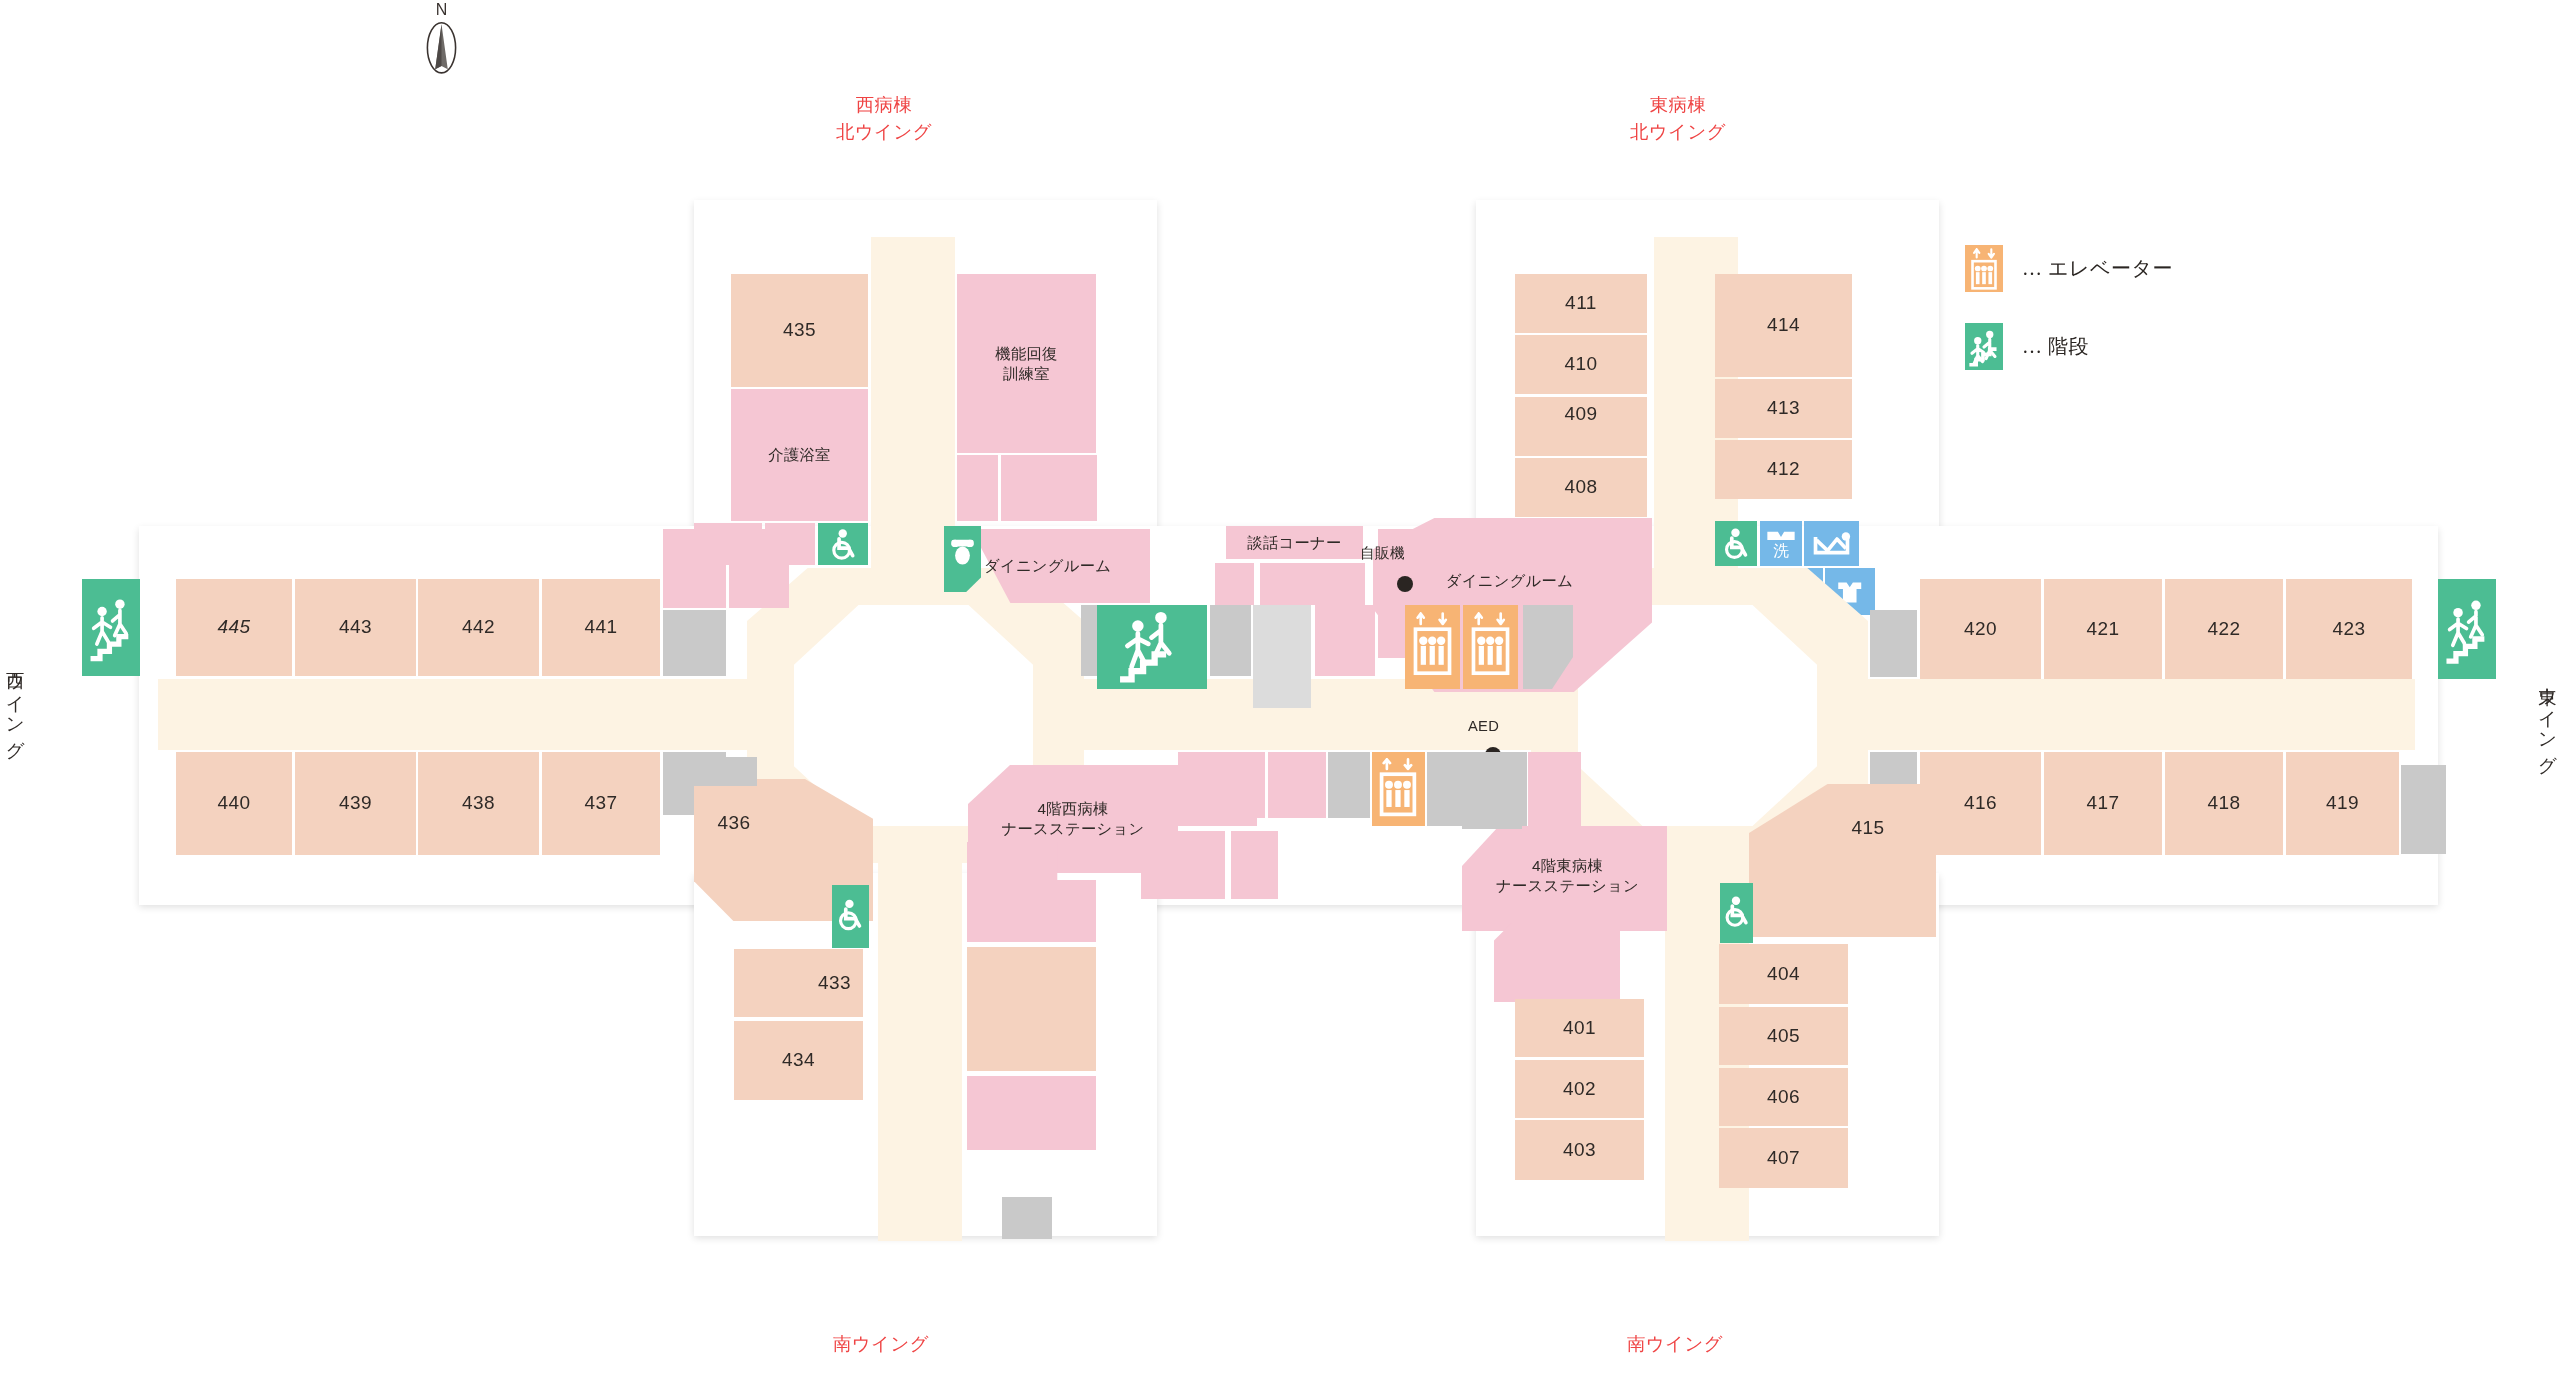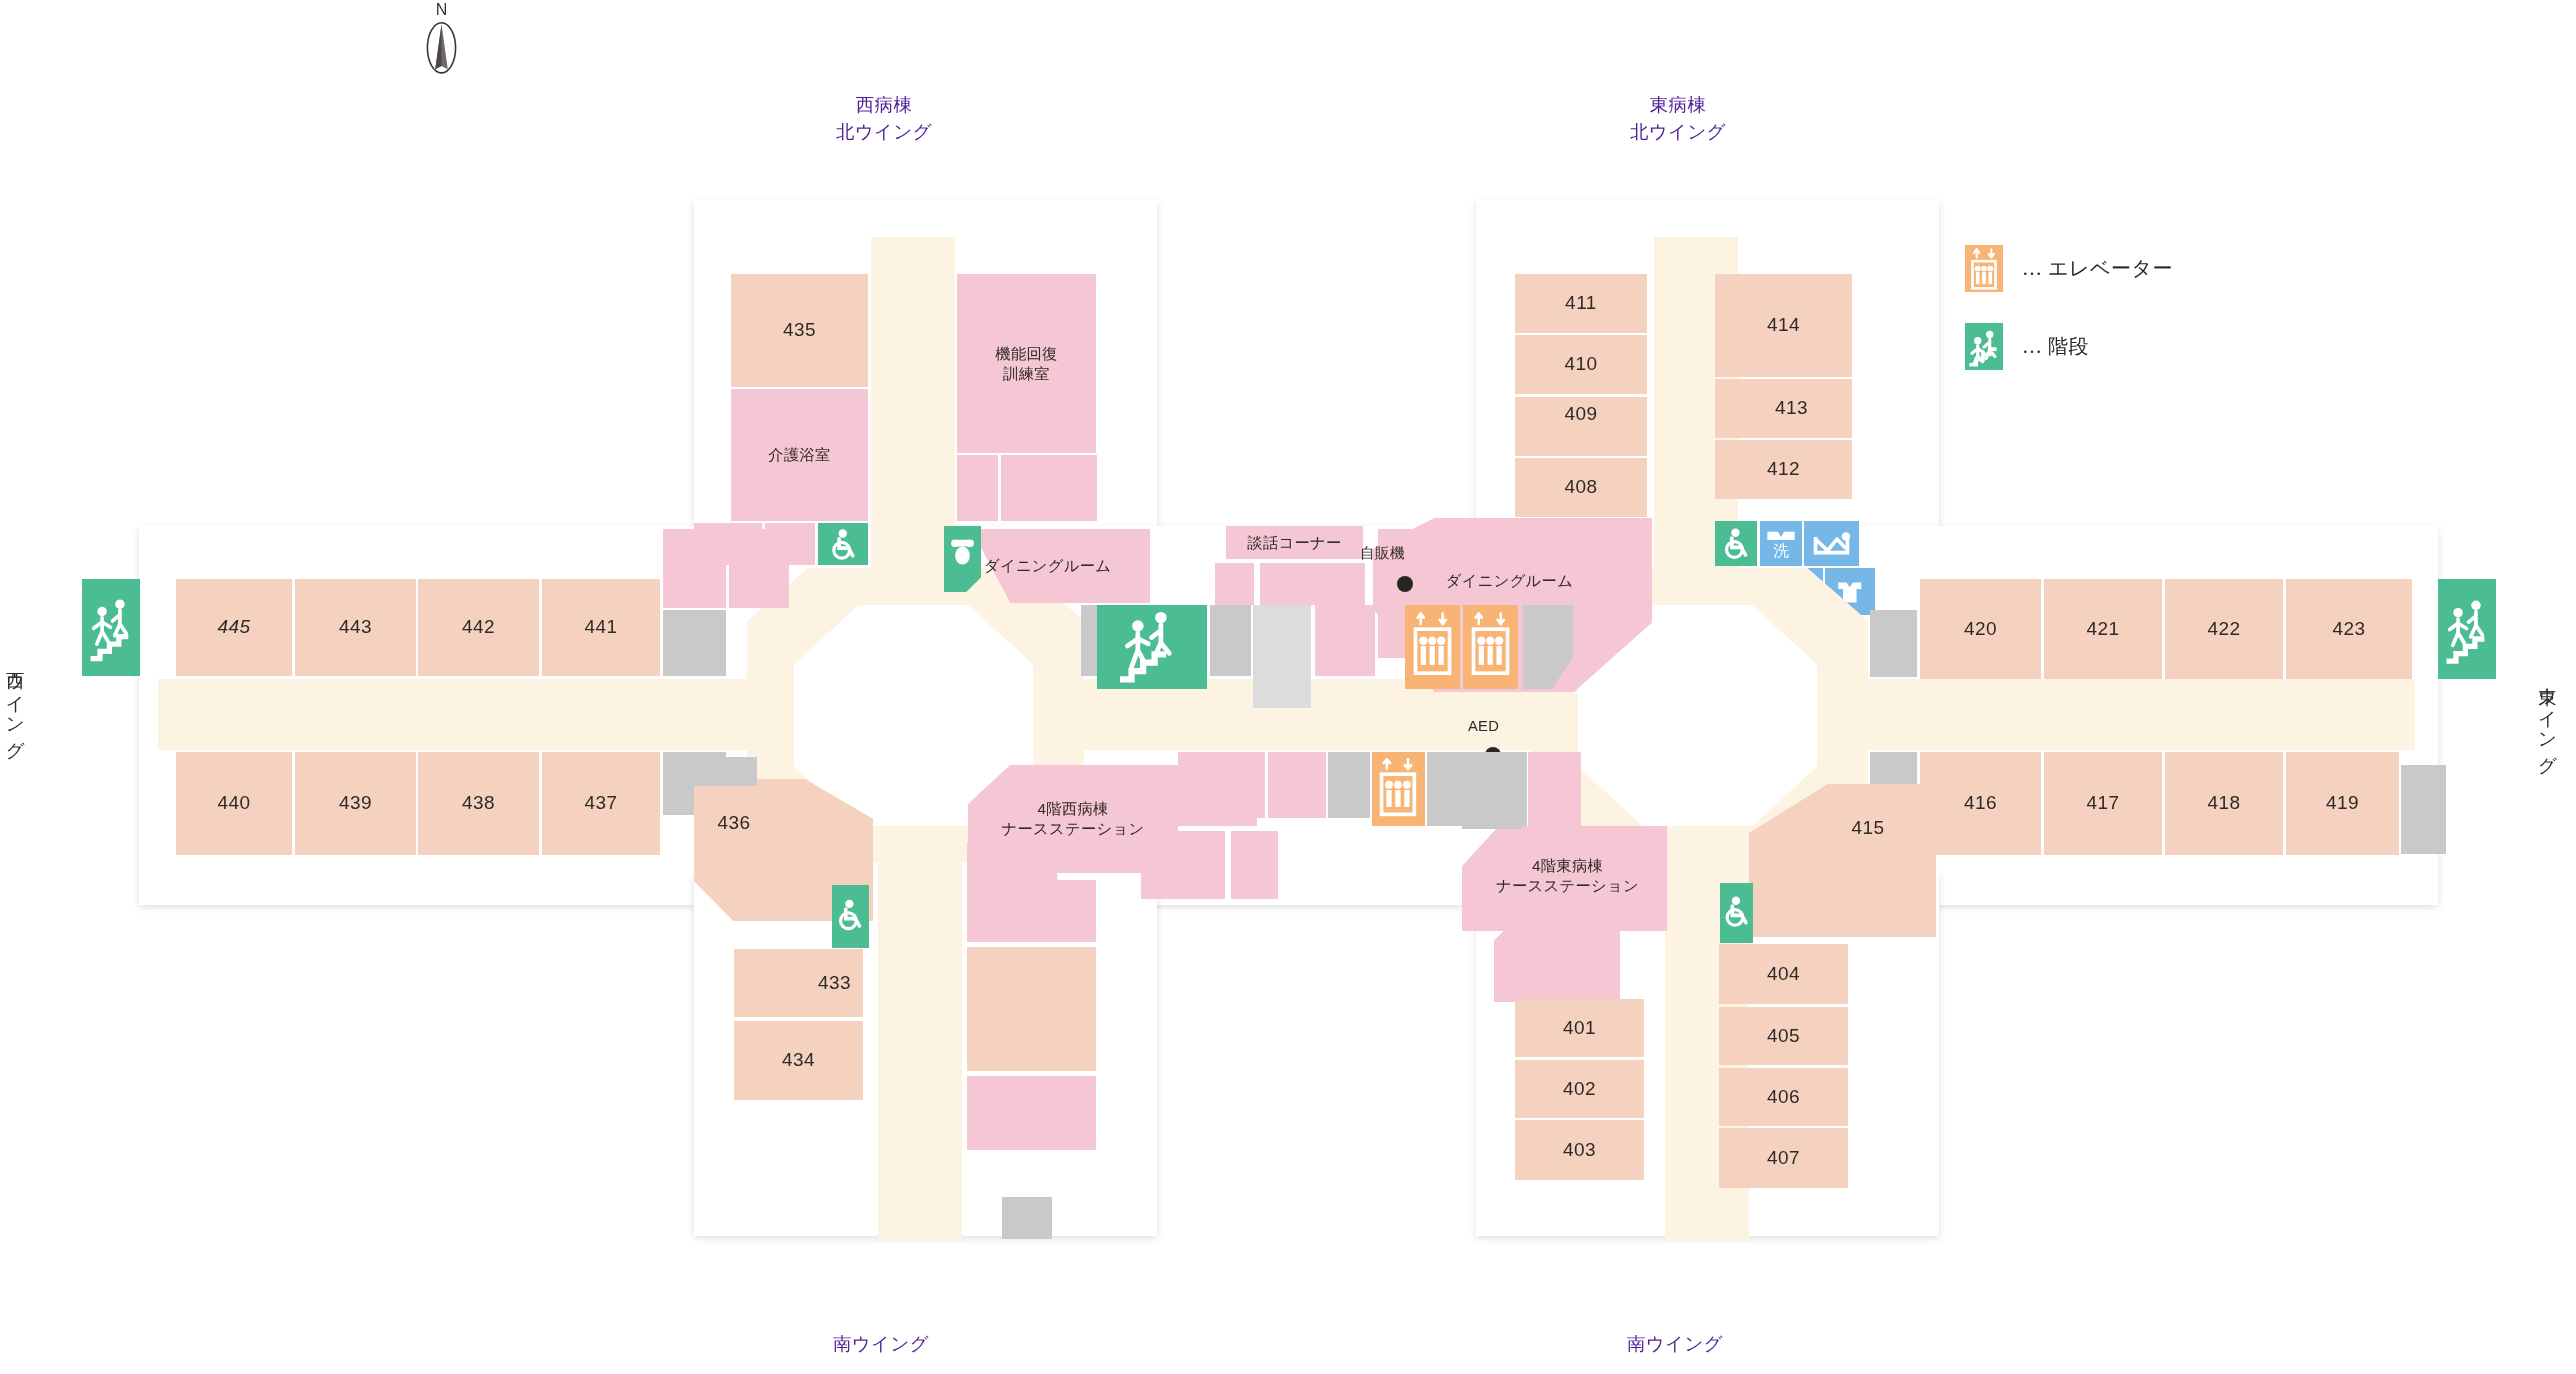--- a/index.html
+++ b/index.html
@@ -52,21 +52,21 @@
   .rlabel.jp {font-size:15.3px;}
   .rlabel.jp2{font-size:15.3px;white-space:pre-line;}
 
   
   .wing-cap{
     position:absolute;
     font-size:18.4px;
     line-height:1.45;
     text-align:center;
     white-space:pre-line;
-    color:#4c1d95;
+    color:#ef4444;
     letter-spacing:0.5px;
   }
   .wing-vert{
     position:absolute;
     font-size:18.4px;
     letter-spacing:1.6px;
     color:#2f2a27;
     writing-mode:vertical-rl;
     text-orientation:upright;
   }
@@ -176,21 +176,21 @@
   <div class="abs rm" style="left:1515px;top:335px;width:132px;height:59px;"></div>
   <div class="rlabel num" style="left:1515px;top:335px;width:132px;height:59px;">410</div>
   <div class="abs rm" style="left:1515px;top:397px;width:132px;height:59px;"></div>
   <div class="rlabel num" style="left:1515px;top:385px;width:132px;height:59px;">409</div>
   <div class="abs rm" style="left:1515px;top:458px;width:132px;height:59px;"></div>
   <div class="rlabel num" style="left:1515px;top:458px;width:132px;height:59px;">408</div>
 
   <div class="abs rm" style="left:1715px;top:274px;width:137px;height:103px;"></div>
   <div class="rlabel num" style="left:1715px;top:274px;width:137px;height:103px;">414</div>
   <div class="abs rm" style="left:1715px;top:379px;width:137px;height:59px;"></div>
-  <div class="rlabel num" style="left:1715px;top:379px;width:137px;height:59px;padding-left:8px;">413</div>
+  <div class="rlabel num" style="left:1715px;top:379px;width:137px;height:59px;">413</div>
   <div class="abs rm" style="left:1715px;top:440px;width:137px;height:59px;"></div>
   <div class="rlabel num" style="left:1715px;top:440px;width:137px;height:59px;">412</div>
 
   <div class="abs svc" style="left:1515px;top:521px;width:89px;height:45px;"></div>
   <div class="abs green" style="left:1607px;top:521px;width:39px;height:45px;">
     <svg width="39" height="45" viewBox="0 0 75 85">
       <rect x="16" y="22" width="43" height="13" rx="4" fill="#fff"></rect>
       <circle cx="23" cy="29" r="7" fill="#fff"></circle>
         <circle cx="52" cy="29" r="7" fill="#fff"></circle>
       <ellipse cx="37.5" cy="50" rx="14" ry="17" fill="#fff"></ellipse>

